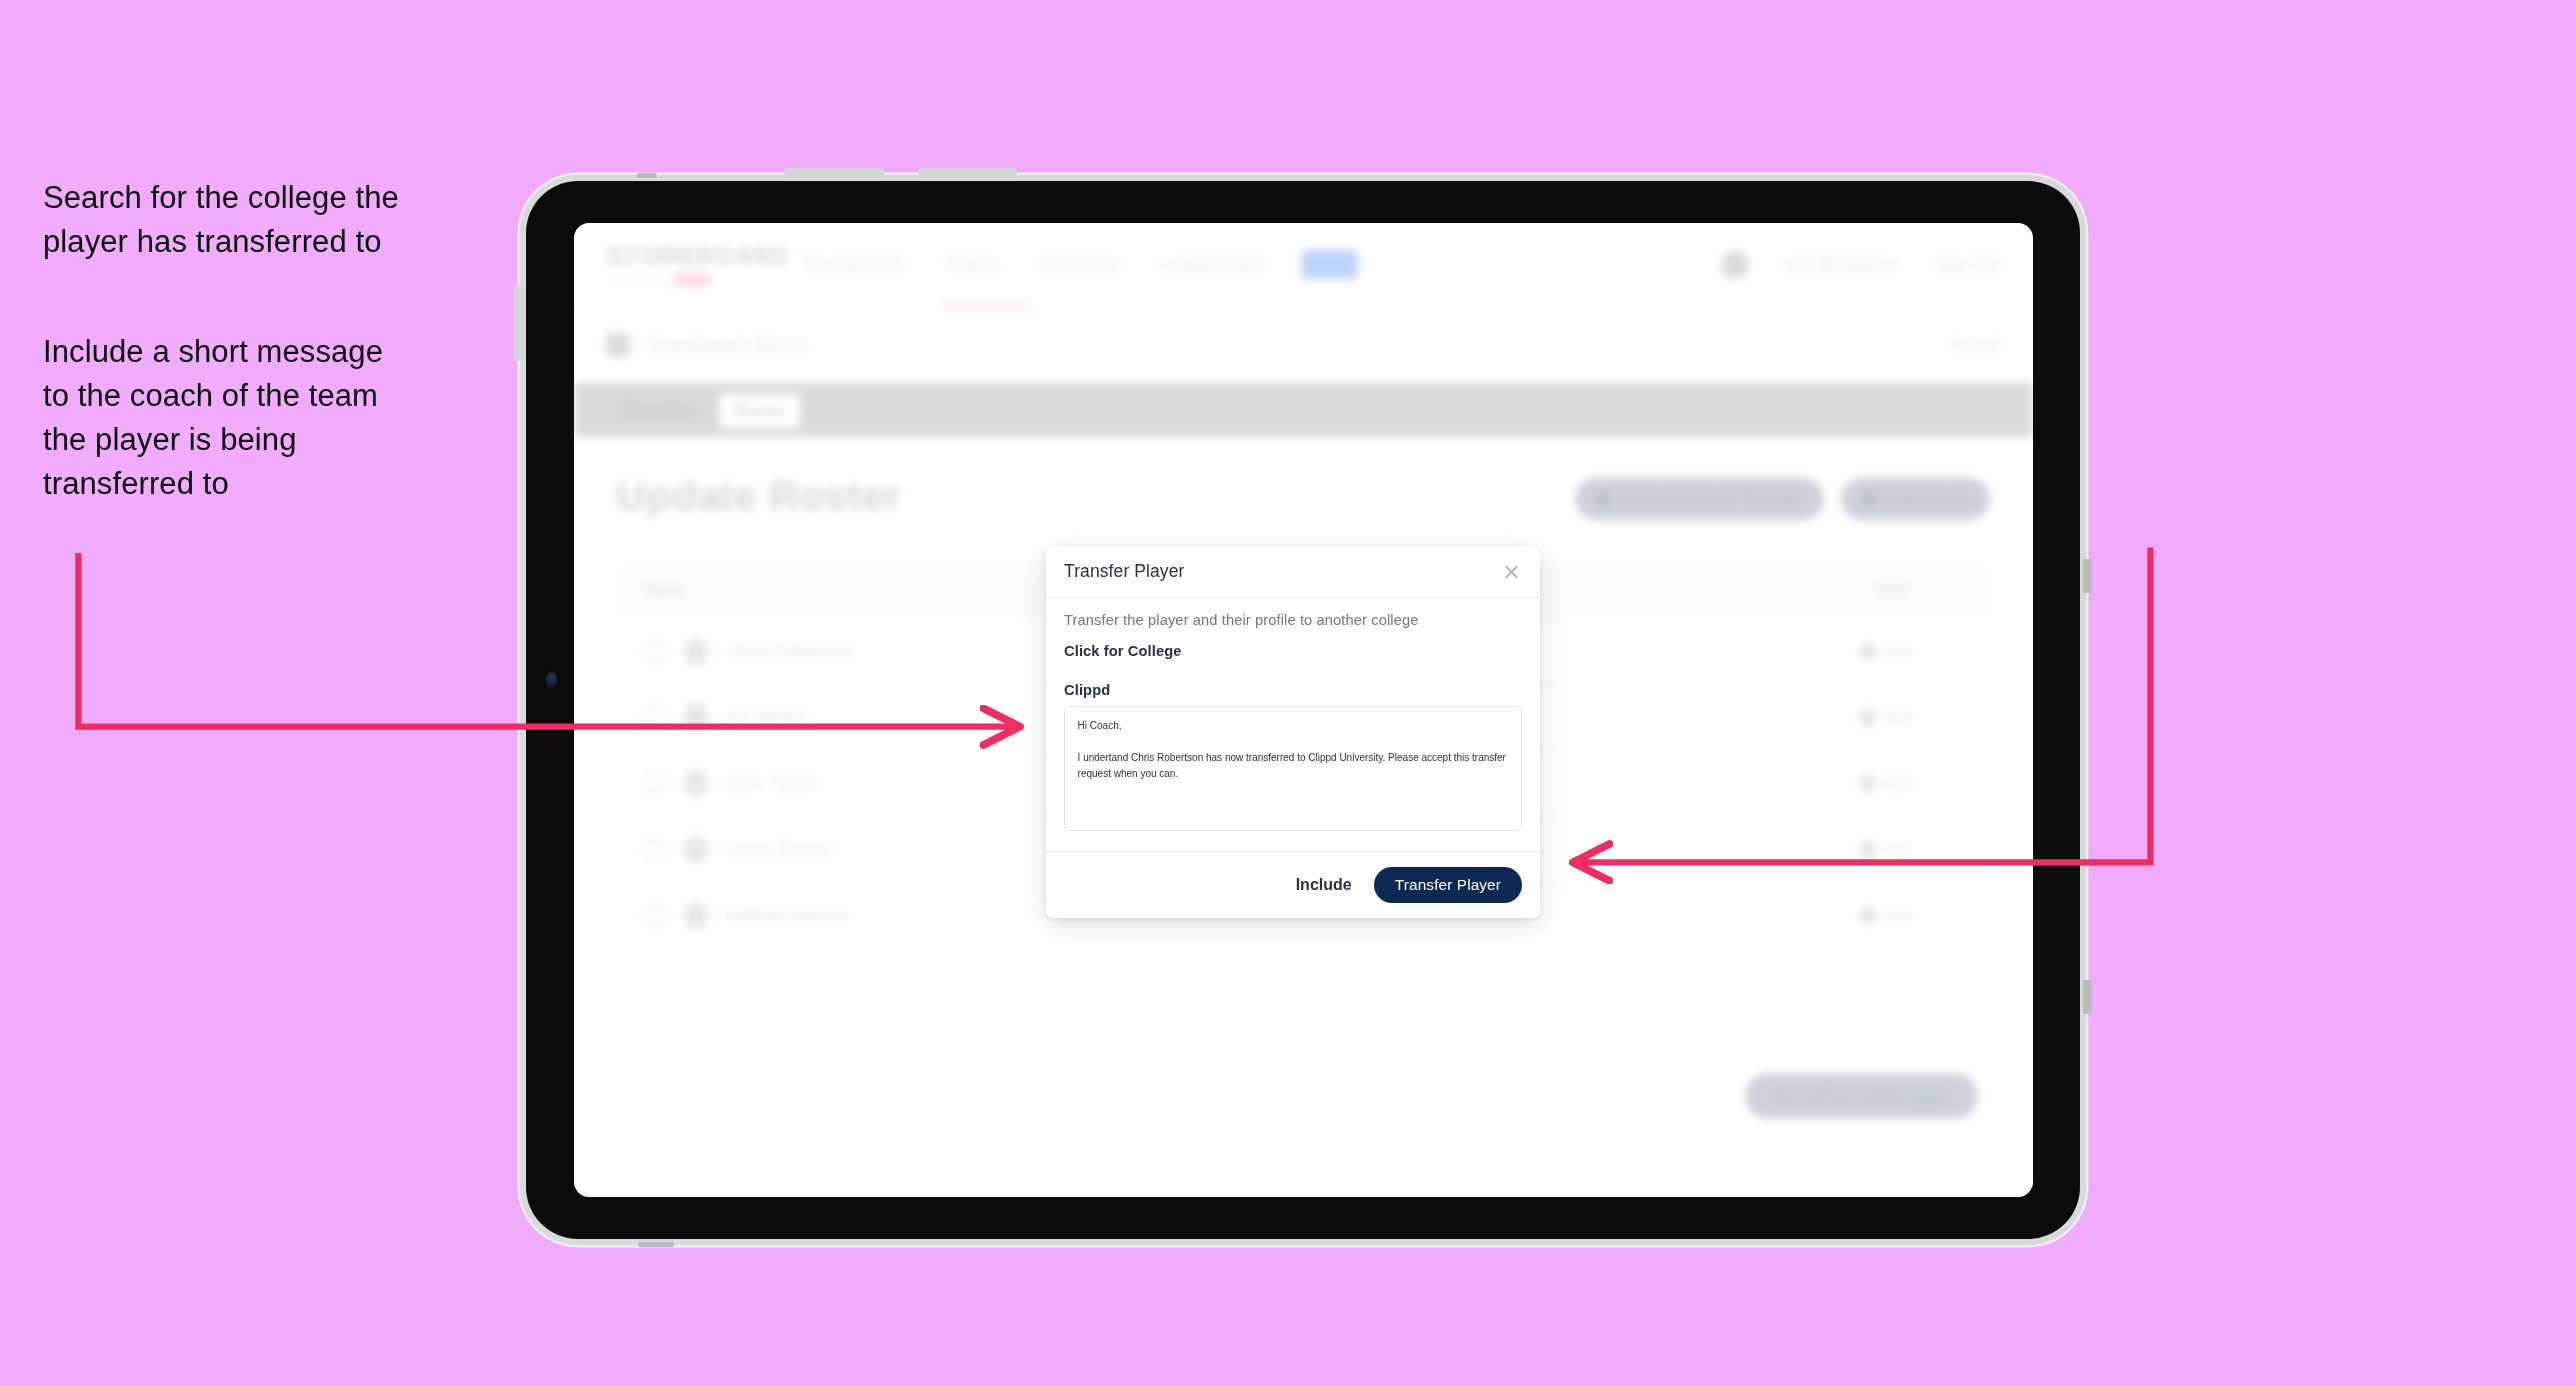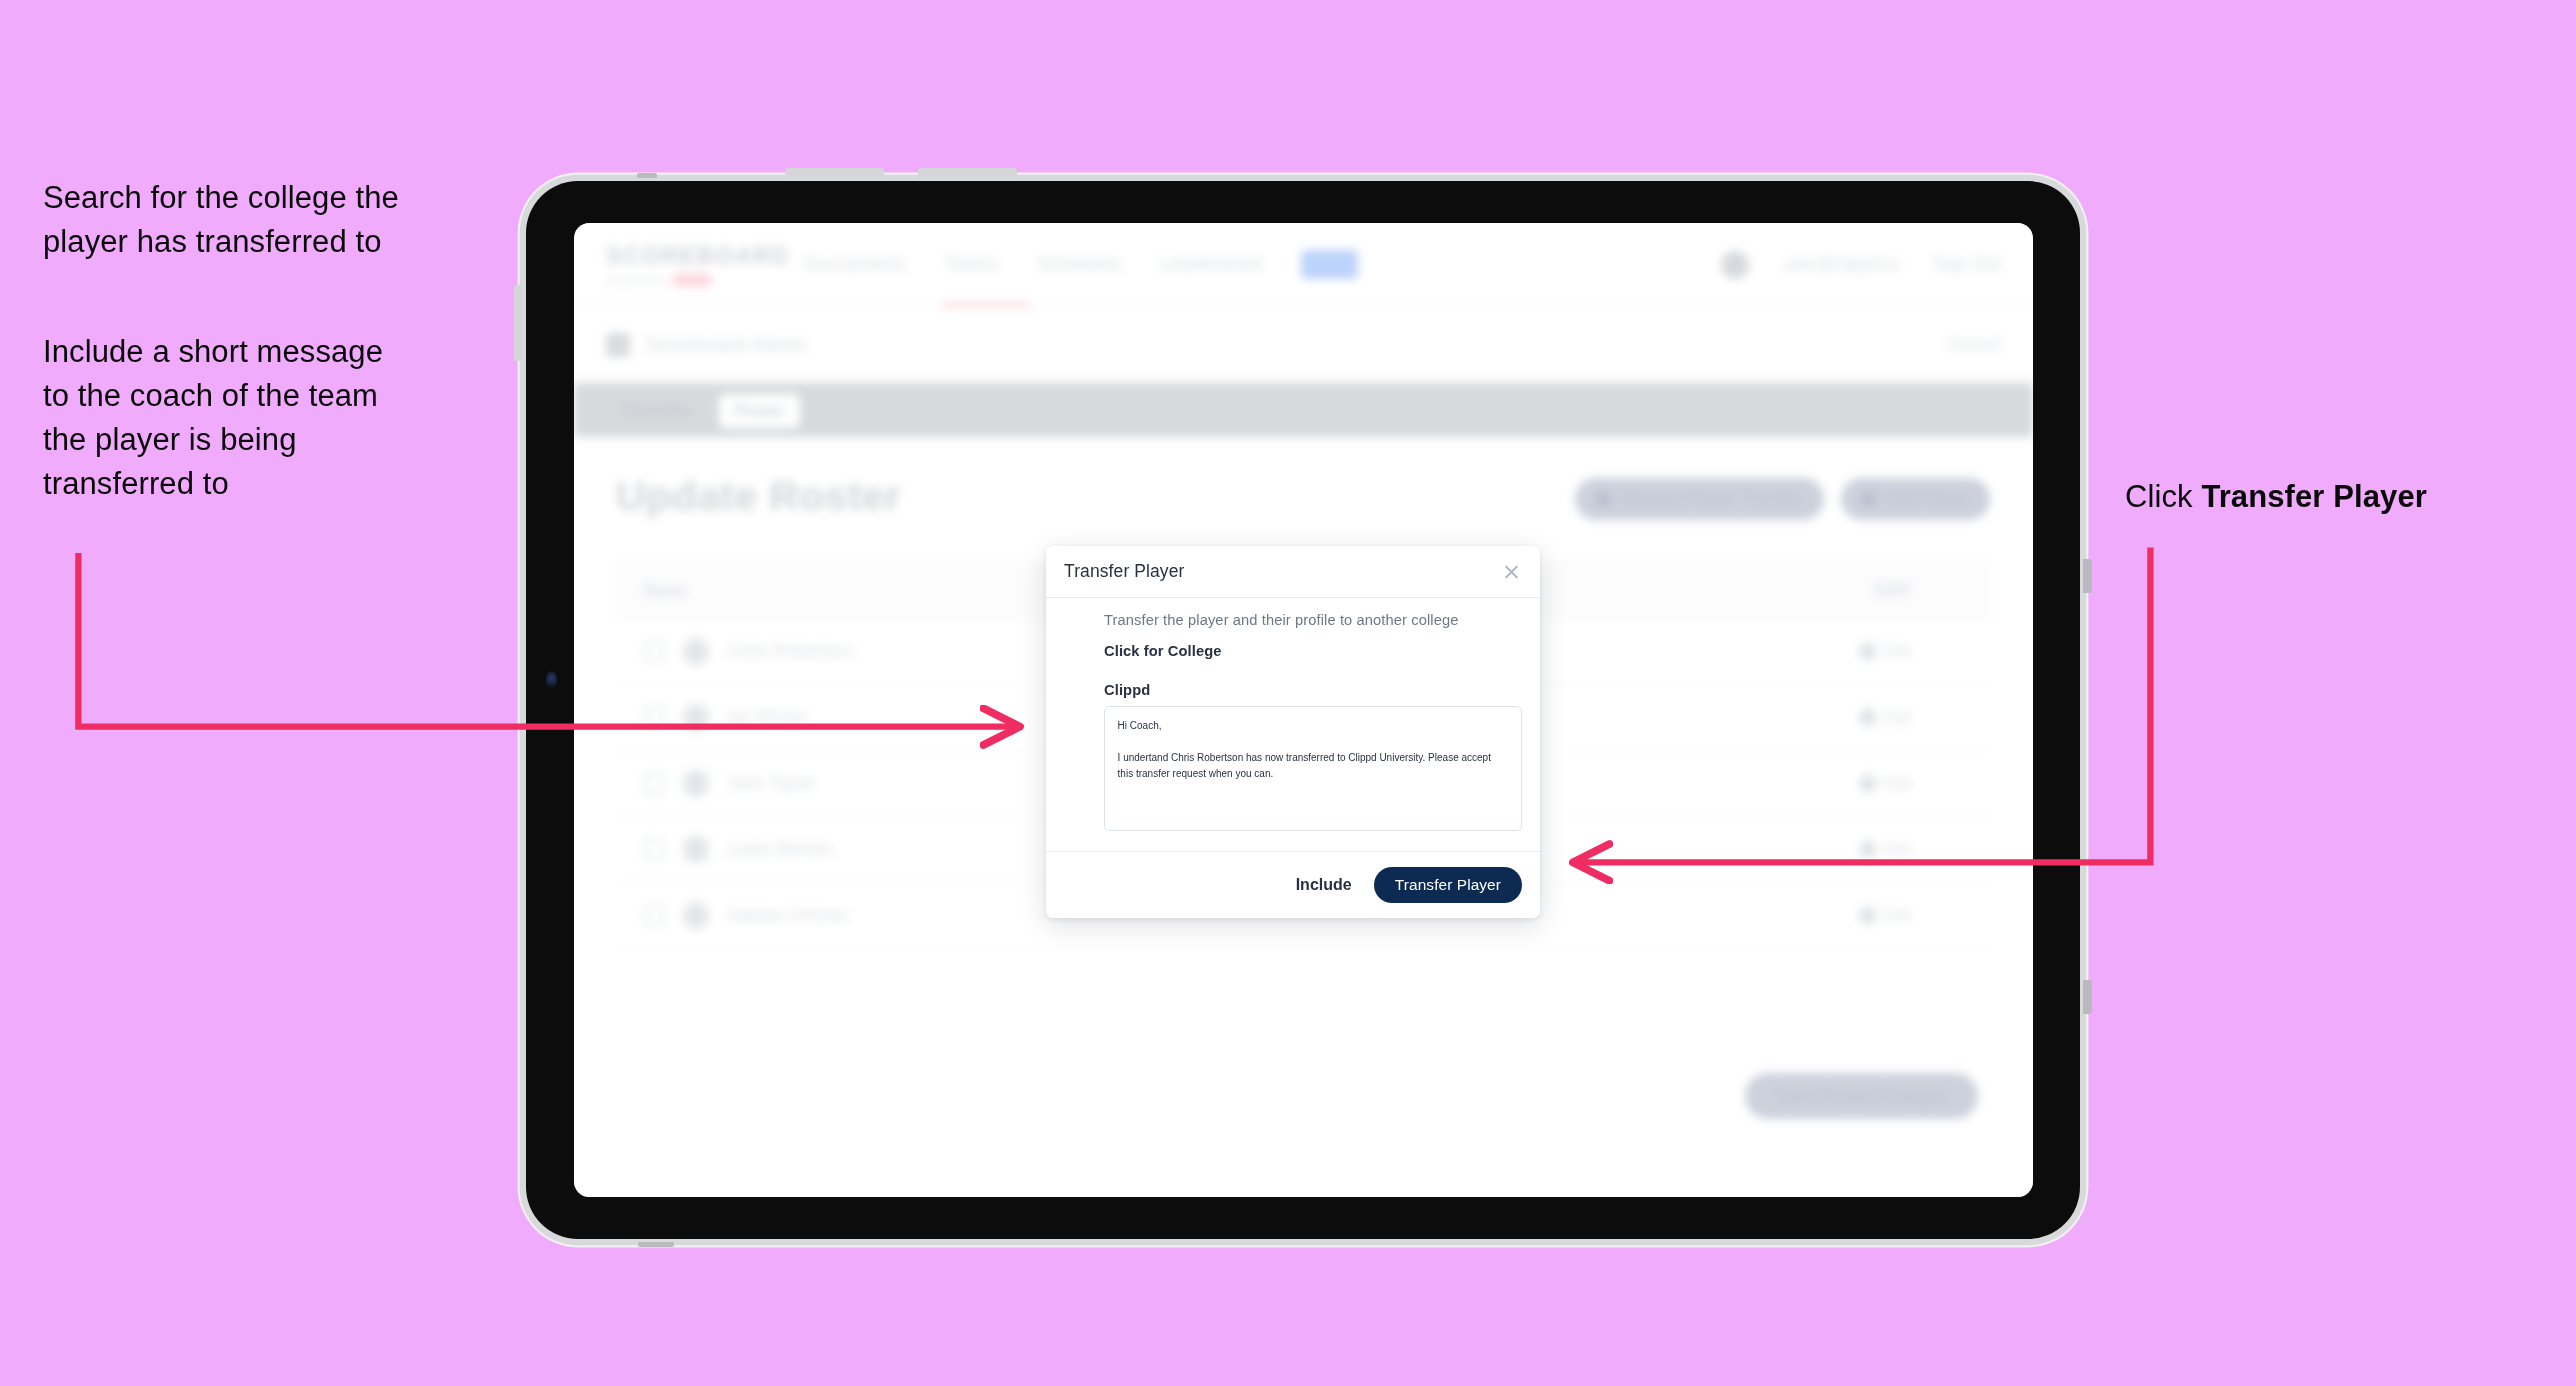--- a/index.html
+++ b/index.html
@@ -140,21 +140,21 @@
     border-bottom: 0.7px solid #e9ebef;
   }
   .modal-title { font-size: 17.5px; color: #2a3142; font-weight: 400; letter-spacing: 0.1px;}
   .modal-close { width: 21px; height: 21px; position: relative; cursor: pointer; opacity: .55;}
   .modal-close:before, .modal-close:after {
     content:''; position:absolute; left: 2.1px; top: 9.8px; width: 17px; height: 1.8px; background:#707888; border-radius:1.4px;
   }
   .modal-close:before { transform: rotate(45deg); }
   .modal-close:after  { transform: rotate(-45deg); }
 
-  .modal-body { padding: 14px 18px 18px 18px; margin-left: 40px; }
+  .modal-body { padding: 14px 18px 18px 18px; }
   .modal-sub { font-size: 14.7px; color: #6f7787; margin-bottom: 14.7px; letter-spacing:0.1px;}
   .field-label { font-size: 14.7px; color: #2a3142; font-weight: 600; margin-bottom: 7.7px; letter-spacing:0.1px;}
   .text-input {
     width: 100%; height: 41px; border: 0.7px solid #dfe2e8; border-radius: 4.9px;
     padding: 0 12.6px; font-size: 15.4px; color: #2a3142; background:#fff;
     font-family: "Liberation Sans", sans-serif;
   }
   .spacer { height: 15.4px; }
   .text-area {
     width: 100%; height: 125px; border: 0.7px solid #dfe2e8; border-radius: 4.9px;
@@ -180,21 +180,20 @@
 <body>
 
 <div id="stage">
 
   <div class="anno-text" id="anno-left-1">Search for the college the
 player has transferred to</div>
   <div class="anno-text" id="anno-left-2">Include a short message
 to the coach of the team
 the player is being
 transferred to</div>
-  <div class="anno-text" id="anno-right-1"><span>Click </span><b>Transfer Player</b></div>
 
   <div id="tablet">
     <div class="side-btn" id="btn-top-nub"></div>
     <div class="side-btn" id="btn-top-1"></div>
     <div class="side-btn" id="btn-top-2"></div>
     <div class="side-btn" id="btn-left-1"></div>
     <div class="side-btn" id="btn-right-1"></div>
     <div class="side-btn" id="btn-right-2"></div>
     <div class="side-btn" id="btn-bot-nub"></div>
     <div id="cam-dot"></div>

